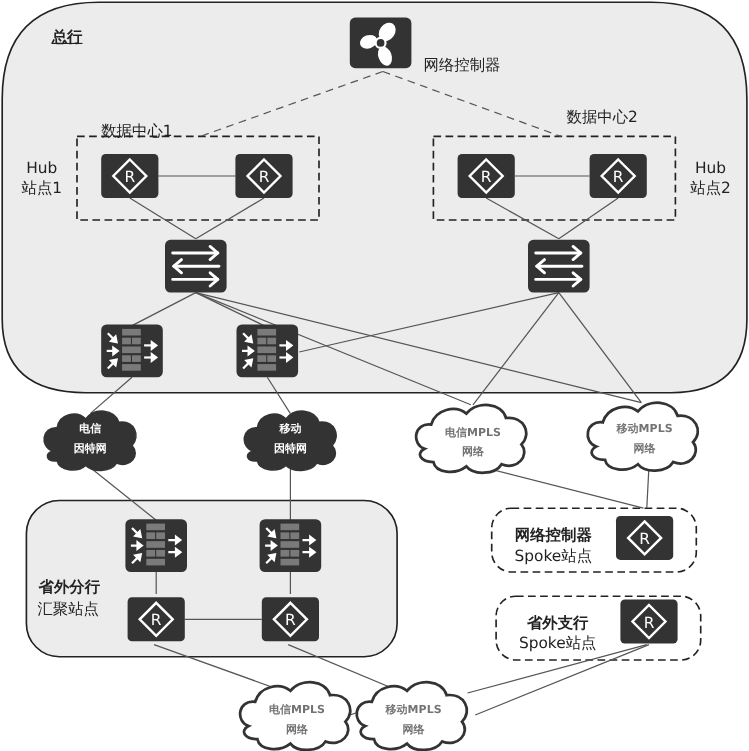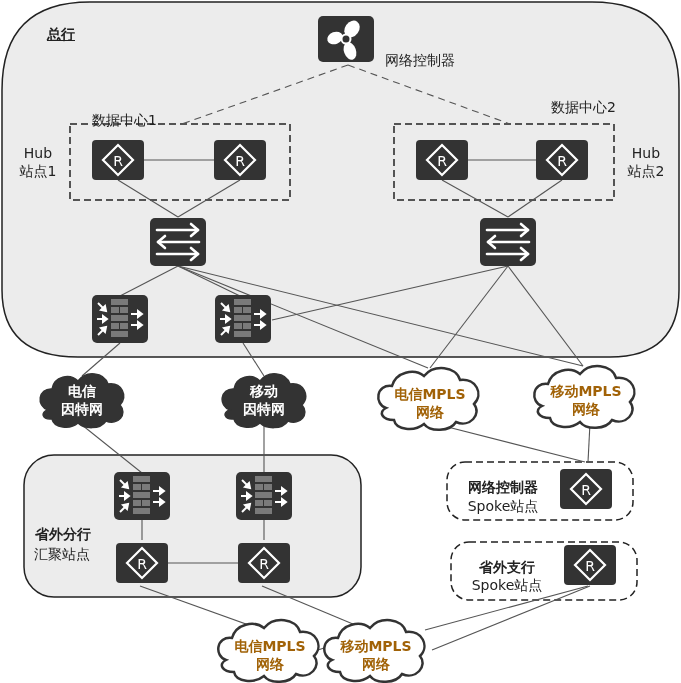--- a/index.html
+++ b/index.html
@@ -2,23 +2,23 @@
 <html><head>
 <meta charset="utf-8">
 <style>
   html, body { margin: 0; padding: 0; background: #ffffff; }
   body { width: 681px; height: 683px; position: relative; overflow: hidden;
          font-family: "DejaVu Sans", sans-serif; color: #222; }
   #diagram { position: absolute; left: 0; top: 0; width: 681px; height: 683px; }
   .lbl { position: absolute; font-size: 14px; color: #222; line-height: 18px; white-space: nowrap; }
   .lbl.bold { font-weight: bold; }
   .lbl.center { text-align: center; }
-  .cloud-text { position: absolute; text-align: center; font-weight: bold; font-size: 14px; line-height: 18px; white-space: nowrap; }
+  .cloud-text { position: absolute; text-align: center; font-weight: bold; font-size: 10px; line-height: 18px; white-space: nowrap; }
   .cloud-text.dark { color: #ffffff; }
-  .cloud-text.light { color: #a16207; }
+  .cloud-text.light { color: #737373; }
 </style>
 </head>
 <body>
 
 <svg id="diagram" viewBox="0 0 681 683" xmlns="http://www.w3.org/2000/svg">
   <defs>
 
     <g id="router-sym">
       <rect x="-26" y="-20" width="52" height="40" rx="4" fill="#333333"></rect>
       <path d="M0,-15 L15,0 L0,15 L-15,0 Z" fill="none" stroke="#ffffff" stroke-width="2.2"></path>
@@ -147,21 +147,21 @@
   <path d="M386,408 C374,404 376,384 392,386 C396,372 414,368 424,376 C434,364 456,366 460,380 C476,378 484,394 474,404 C482,414 470,428 456,422 C450,432 430,432 424,424 C414,432 396,430 394,420 C382,420 378,412 386,408 Z" fill="#ffffff" stroke="#333333" stroke-width="2.5"></path>
   <path d="M542,406 C530,402 532,382 548,384 C552,370 570,366 580,374 C590,362 612,364 616,378 C632,376 640,392 630,402 C638,412 626,426 612,420 C606,430 586,430 580,422 C570,430 552,428 550,418 C538,418 534,410 542,406 Z" fill="#ffffff" stroke="#333333" stroke-width="2.5"></path>
   <path d="M226,660 C214,656 216,636 232,638 C236,624 254,620 264,628 C274,616 296,618 300,632 C316,630 324,646 314,656 C322,666 310,680 296,674 C290,684 270,684 264,676 C254,684 236,682 234,672 C222,672 218,664 226,660 Z" fill="#ffffff" stroke="#333333" stroke-width="2.5"></path>
   <path d="M332,660 C320,656 322,636 338,638 C342,624 360,620 370,628 C380,616 402,618 406,632 C422,630 430,646 420,656 C428,666 416,680 402,674 C396,684 376,684 370,676 C360,684 342,682 340,672 C328,672 324,664 332,660 Z" fill="#ffffff" stroke="#333333" stroke-width="2.5"></path>
 </svg>
 
 <div class="lbl bold" style="left:47px; top:25px;text-decoration:underline;">总行</div>
 <div class="lbl" style="left:385px; top:35px;margin-top:16px;">网络控制器</div>
 
 <div class="lbl" style="left:92px; top:111px;">数据中心1</div>
-<div class="lbl" style="left:515px; top:98px;margin-left:36px;">数据中心2</div>
+<div class="lbl" style="left:515px; top:98px;">数据中心2</div>
 
 <div class="lbl center" style="left:18px; top:144px; width:40px;">
   <div>Hub</div>
   <div>站点1</div>
 </div>
 <div class="lbl center" style="left:626px; top:144px; width:40px;">
   <div>Hub</div>
   <div>站点2</div>
 </div>
 

